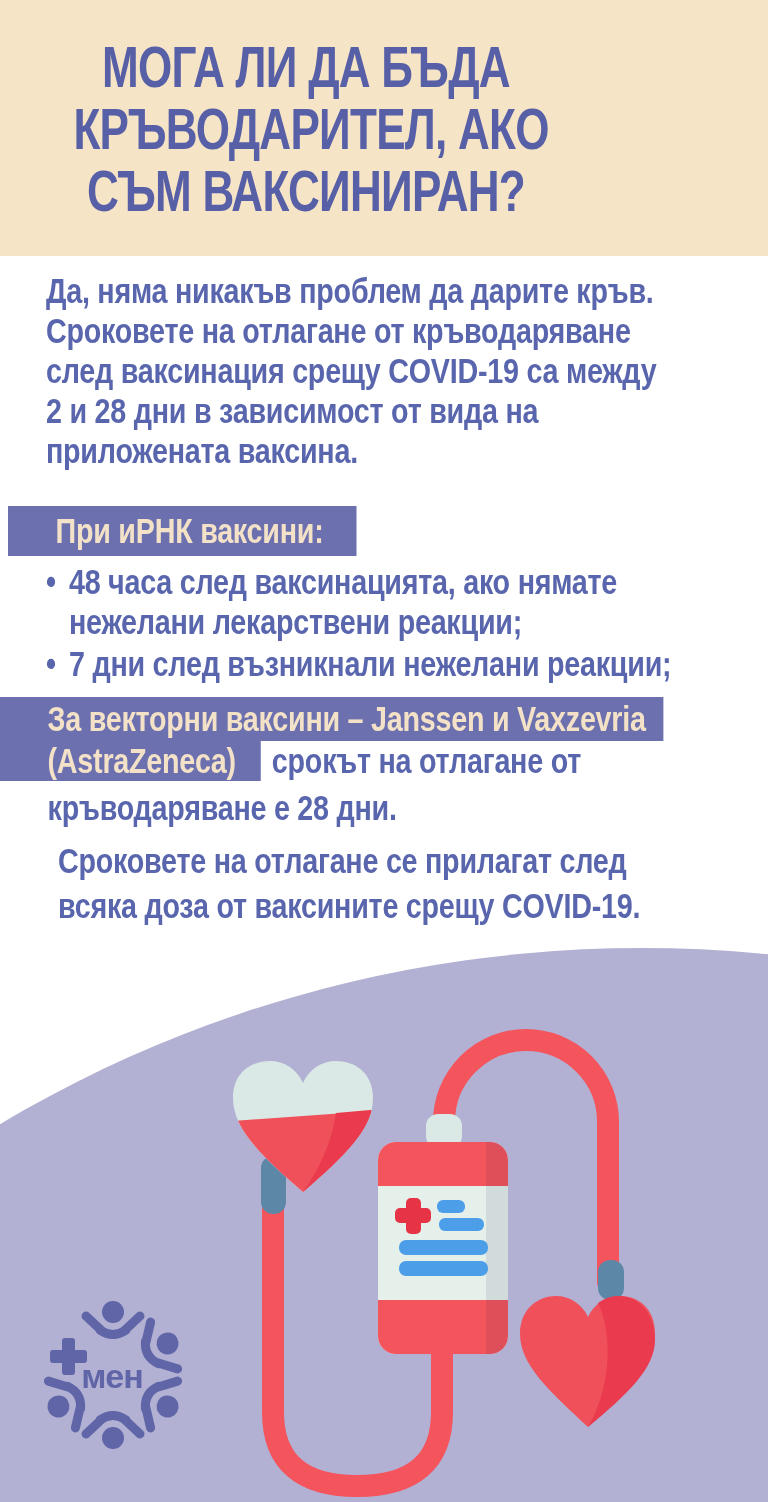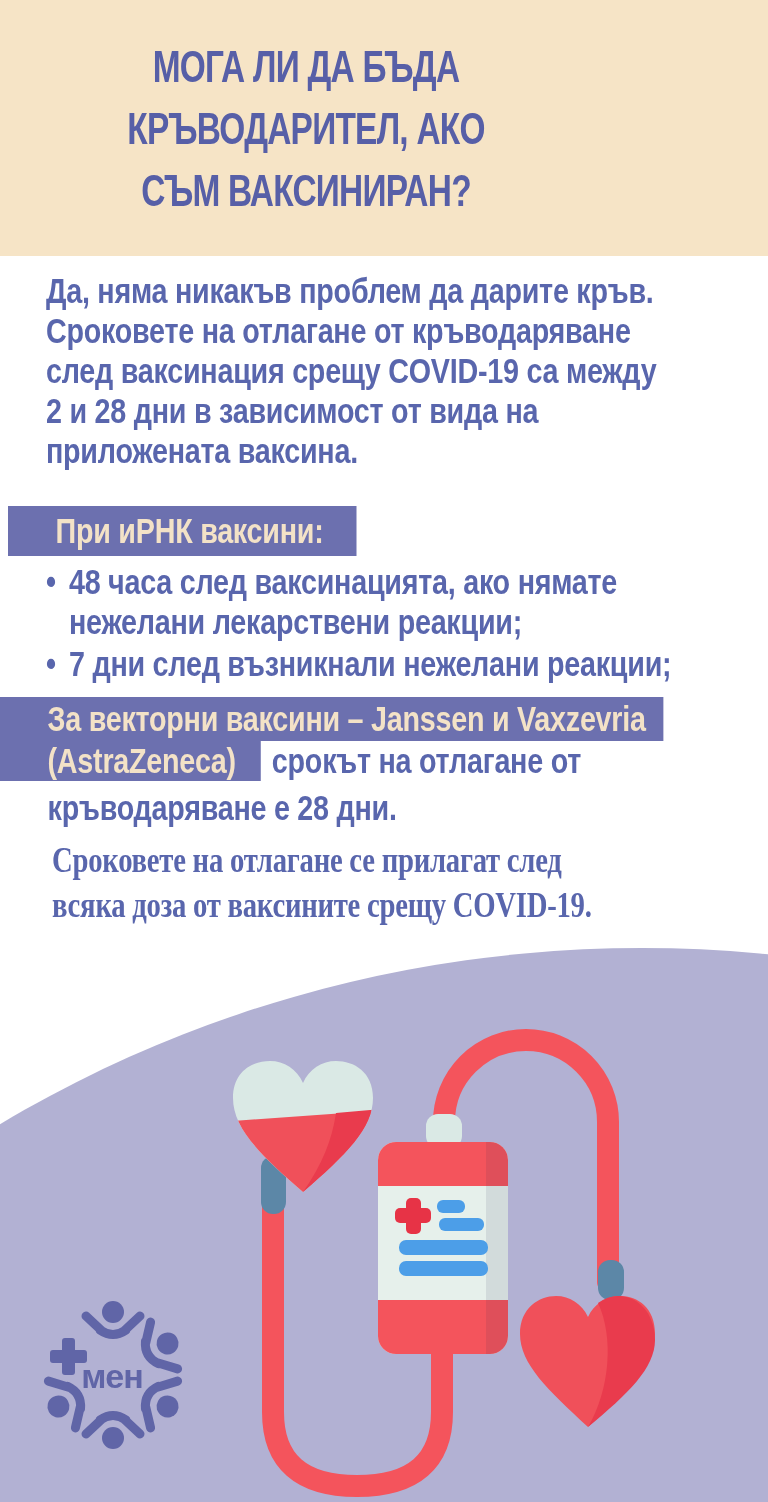--- a/index.html
+++ b/index.html
@@ -5,21 +5,21 @@
   html,body{margin:0;padding:0;}
   body{
     width:768px;height:1502px;position:relative;overflow:hidden;
     background:#FFFFFF;
     font-family:"Liberation Sans","DejaVu Sans",sans-serif;
     font-weight:700;
   }
   
   .banner{position:absolute;top:0;left:0;width:768px;height:256px;background:#F6E4C6;}
   .title{position:absolute;top:36px;left:0;width:612px;text-align:center;
-         color:#575FA7;font-size:44px;line-height:62px;letter-spacing:-1px;}
+         color:#575FA7;font-size:58px;line-height:62px;letter-spacing:-1px;}
   .tline{transform:scaleX(0.76);transform-origin:50% 50%;white-space:nowrap;}
   
   .scale{transform:scaleX(0.82);transform-origin:0 0;}
   .bodytext{color:#5966AD;font-size:35px;line-height:40px;letter-spacing:-0.3px;}
   .nw{white-space:nowrap;}
   .intro{position:absolute;top:271px;left:46px;}
   
   .mrna-head{position:absolute;top:506px;left:8px;}
   .hl{display:inline-block;background:#6C70AF;color:#F3E2C7;
       font-size:35px;letter-spacing:-0.3px;white-space:nowrap;}
@@ -30,21 +30,21 @@
   .bullets{position:absolute;top:562px;left:46px;}
   .bullet-item{display:flex;}
   .bullet-item + .bullet-item{margin-top:2px;}
   .marker{width:28px;flex:none;}
   
   .vector{position:absolute;top:697px;left:0;}
   .vline{white-space:nowrap;}
   .rest{color:#5966AD;font-size:35px;letter-spacing:-0.3px;margin-left:14px;}
   .v3{margin-top:7px;padding-left:58px;}
   
-  .outro{position:absolute;top:838px;left:52px;font-family:Liberation Serif, serif;}
+  .outro{position:absolute;top:838px;left:58px;}
   .outro .bodytext{line-height:45px;}
   
   .art{position:absolute;top:940px;left:0;}
 </style>
 </head>
 <body>
 
 <div class="banner"></div>
 <div class="title">
   <div class="tline">МОГА ЛИ ДА БЪДА</div>

